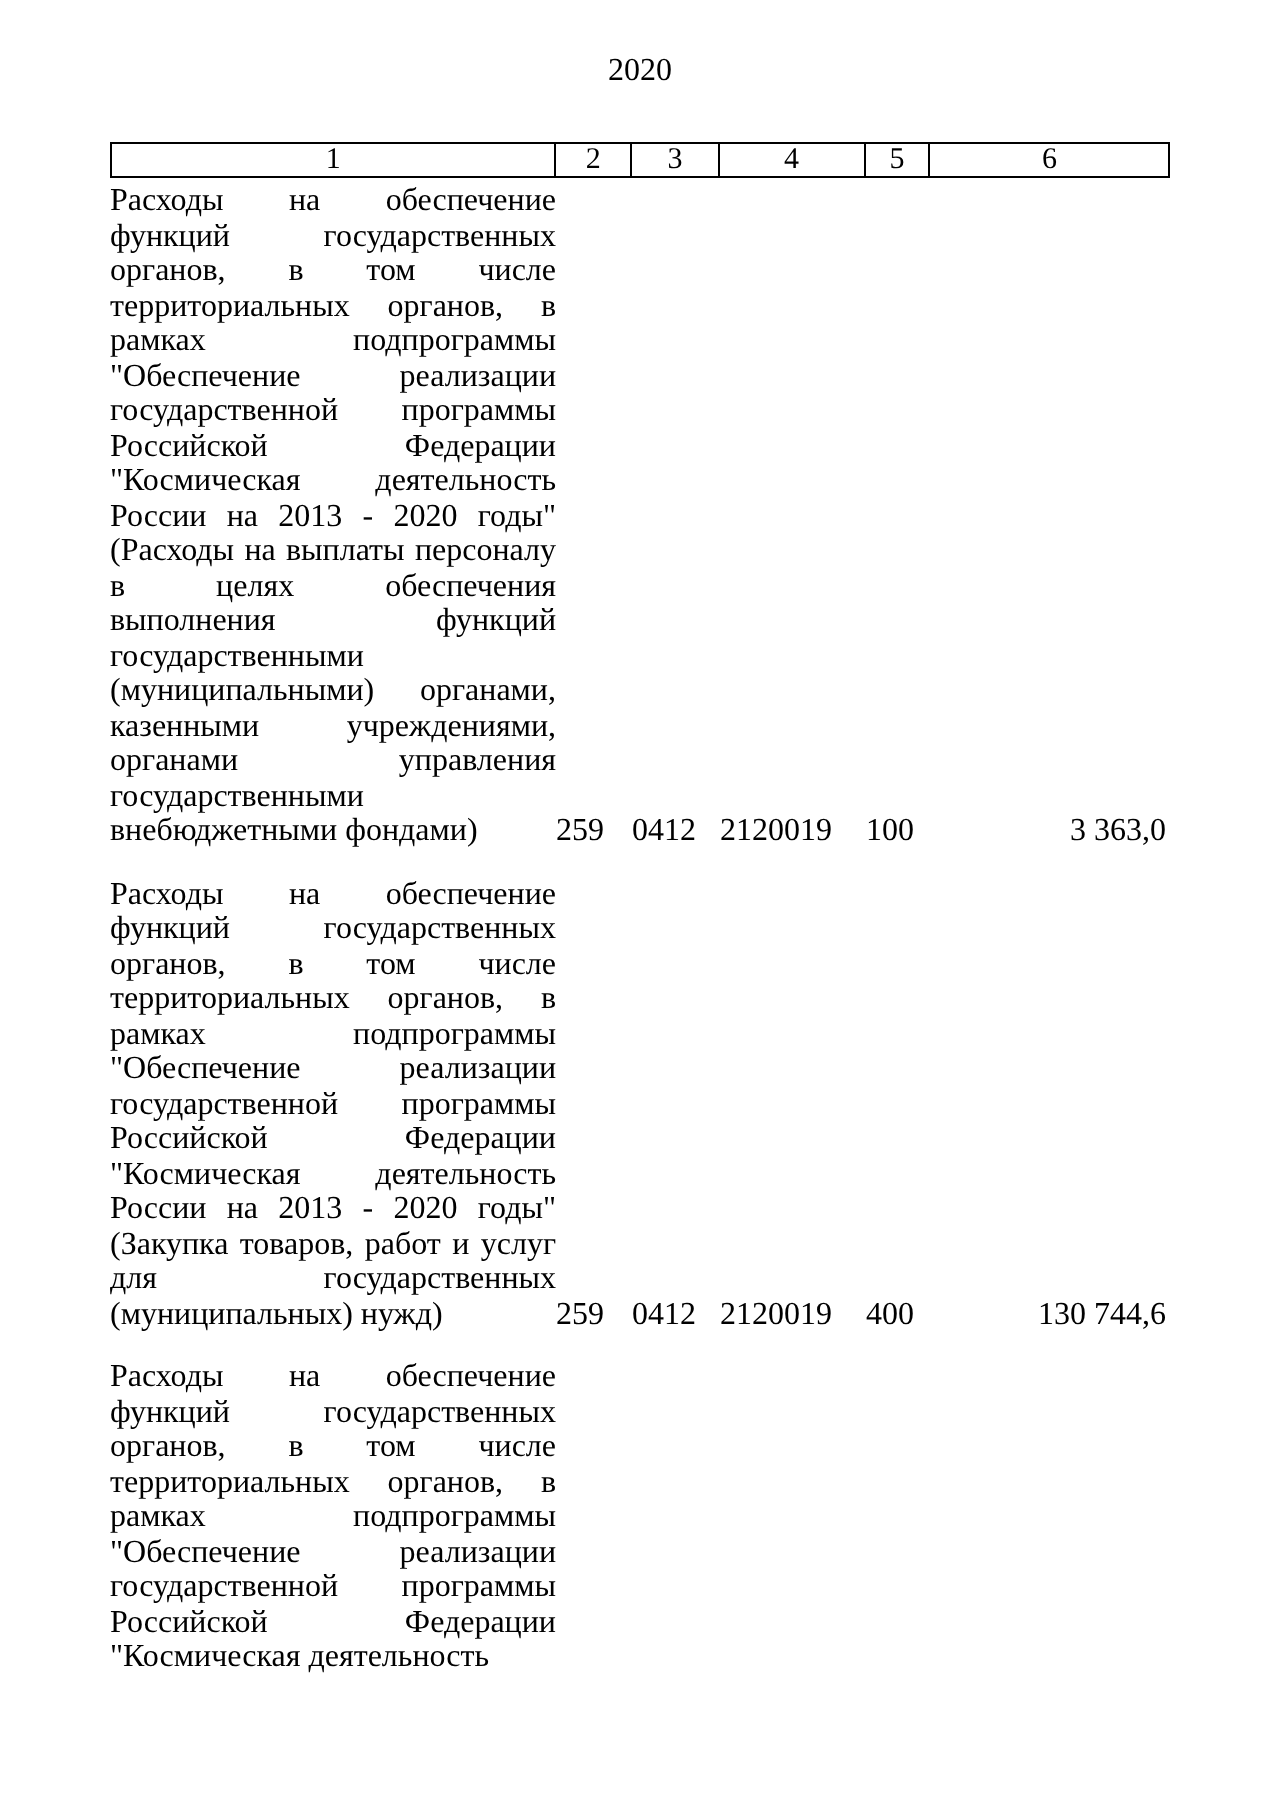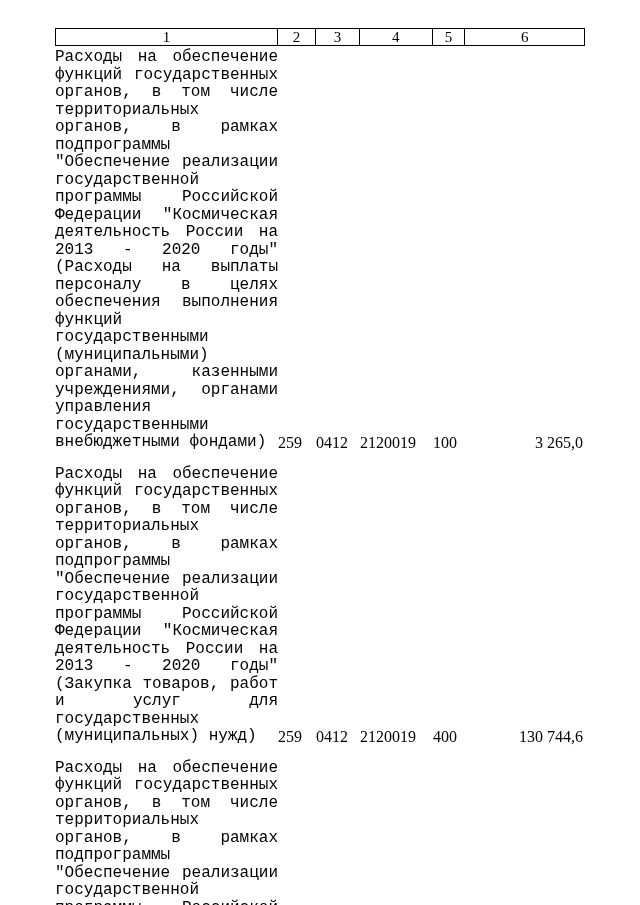--- a/index.html
+++ b/index.html
@@ -51,57 +51,57 @@
 
   .c1 { width: 223px; }
   .c2 { width: 38px; }
   .c3 { width: 44px; }
   .c4 { width: 73px; }
   .c5 { width: 33px; }
   .c6 { width: 119px; }
 
   .name-cell {
     text-align: justify;
-    font-family: Liberation Mono, monospace;
   }
   .val {
     align-self: flex-end;
     white-space: nowrap;
   }
   .amount {
     text-align: right;
     padding-right: 2px;
   }
 </style>
 </head>
 <body>
 
 <div class="page">
 
+  <div class="page-number">2020</div>
 
   <div class="table">
 
     <div class="thead">
       <div class="hcell c1">1</div>
       <div class="hcell c2">2</div>
       <div class="hcell c3">3</div>
       <div class="hcell c4">4</div>
       <div class="hcell c5">5</div>
       <div class="hcell c6">6</div>
     </div>
 
     <div class="tbody">
 
       <div class="row">
         <div class="c1 name-cell">Расходы на обеспечение функций государственных органов, в том числе территориальных органов, в рамках подпрограммы "Обеспечение реализации государственной программы Российской Федерации "Космическая деятельность России на 2013 - 2020 годы" (Расходы на выплаты персоналу в целях обеспечения выполнения функций государственными (муниципальными) органами, казенными учреждениями, органами управления государственными внебюджетными фондами)</div>
         <div class="c2 val">259</div>
         <div class="c3 val">0412</div>
         <div class="c4 val">2120019</div>
         <div class="c5 val">100</div>
-        <div class="c6 val amount">3 265,0</div>
+        <div class="c6 val amount">3 363,0</div>
       </div>
 
       <div class="row">
         <div class="c1 name-cell">Расходы на обеспечение функций государственных органов, в том числе территориальных органов, в рамках подпрограммы "Обеспечение реализации государственной программы Российской Федерации "Космическая деятельность России на 2013 - 2020 годы" (Закупка товаров, работ и услуг для государственных (муниципальных) нужд)</div>
         <div class="c2 val">259</div>
         <div class="c3 val">0412</div>
         <div class="c4 val">2120019</div>
         <div class="c5 val">400</div>
         <div class="c6 val amount">130 744,6</div>
       </div>

